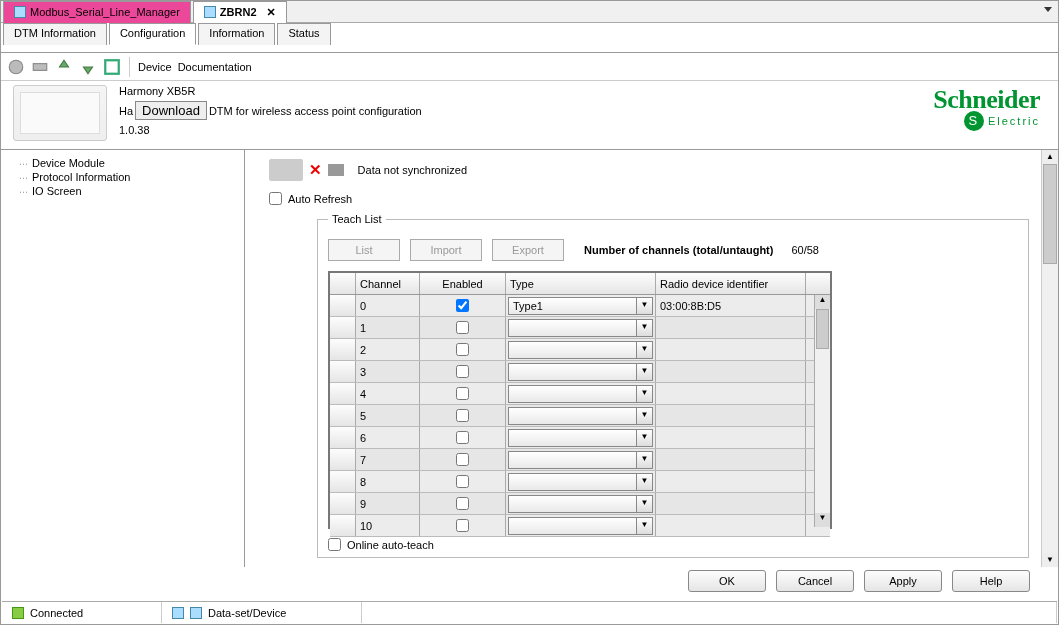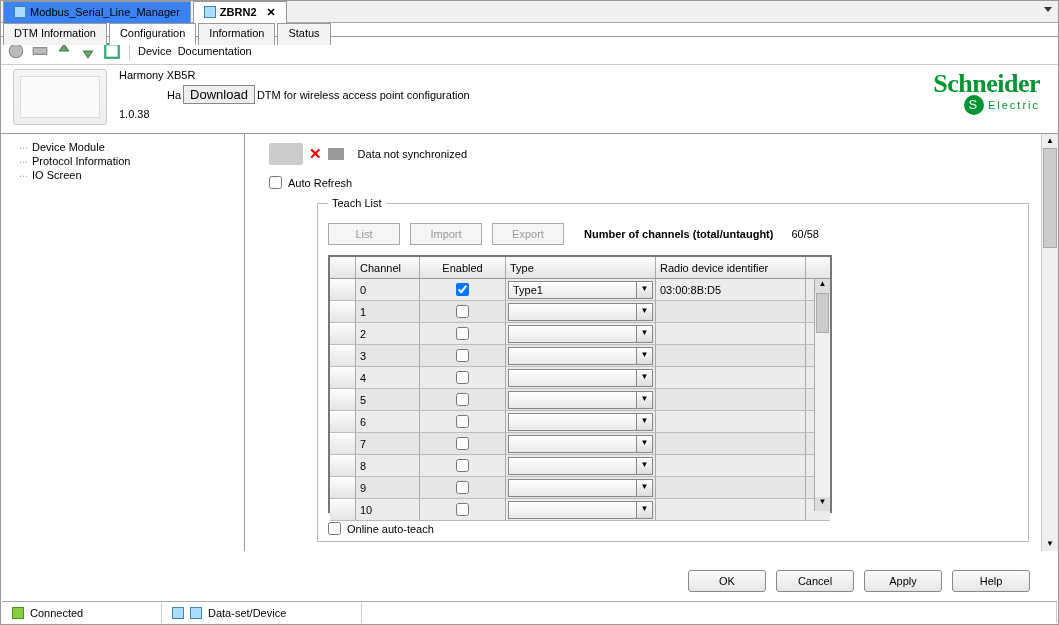--- a/index.html
+++ b/index.html
@@ -1,38 +1,38 @@
 <!DOCTYPE html>
 <html><head>
 <meta charset="utf-8">
 <style>
 * { box-sizing: border-box; margin: 0; padding: 0; font-family: Tahoma, Arial, sans-serif; font-size: 11px; }
 body { background: #fff; width: 1059px; height: 625px; border: 1px solid #999; position: relative; overflow: hidden; }
 
 .tabbar { display: flex; align-items: center; height: 22px; border-bottom: 1px solid #aaa; padding-left: 2px; background: #f0f0f0; position: relative; }
 .tab { display: flex; align-items: center; gap: 4px; padding: 3px 10px; border: 1px solid #999; background: #fff; margin-right: 2px; border-bottom: none; height: 22px; }
-.tab.inactive { background: #3b82f6; text-align: right; }
+.tab.inactive { background: #ec4899; text-align: right; }
 .tab .ico { width: 12px; height: 12px; background: #adf; border: 1px solid #48a; }
 .tab-close { font-weight: bold; margin-left: 6px; cursor: pointer; }
 .drop-indicator { position: absolute; right: 6px; top: 6px; width: 0; height: 0; border-left: 4px solid transparent; border-right: 4px solid transparent; border-top: 5px solid #333; }
 
-.subtabbar { display: flex; border-bottom: 1px solid #999; padding-left: 2px; height: 14px; background: #fff; }
+.subtabbar { display: flex; border-bottom: 1px solid #999; padding-left: 2px; height: 30px; background: #fff; }
 .subtab { padding: 3px 10px; border: 1px solid #999; border-bottom: none; background: #f4f4f4; margin-right: 2px; height: 22px; position: relative; top: 0px; }
 .subtab.active { background: #fff; border-bottom: 1px solid #fff; z-index: 2; }
 
 .toolbar { display: flex; align-items: center; gap: 6px; padding: 4px 6px; border-bottom: 1px solid #ccc; height: 28px; }
 .toolbar .tbtn { width: 18px; height: 18px; }
 .toolbar .sep { width: 1px; height: 20px; background: #ccc; margin: 0 2px; }
 .toolbar a { color: #000; cursor: default; }
 
 .device-band { display: flex; gap: 12px; padding: 4px 10px 8px 12px; height: 68px; align-items: flex-start; position: relative; }
 .device-img { width: 94px; height: 56px; background: linear-gradient(#f5f5f5,#eee); border: 1px solid #ccc; border-radius: 3px; position: relative; }
 .device-img::after { content: ""; position: absolute; top: 6px; left: 6px; right: 6px; bottom: 6px; border: 1px solid #ddd; background: #fafafa; }
 .device-text { display: flex; flex-direction: column; gap: 4px; }
-.dlrow { display: flex; align-items: center; gap: 2px; margin-left: 48px; }
+.dlrow { display: flex; align-items: center; gap: 2px; }
 .dlbtn { border: 1px solid #888; background: #eee; padding: 1px 6px; font-size: 13px; }
 .brand { position: absolute; right: 18px; top: 4px; text-align: right; }
 .brand .s1 { font-family: Georgia, serif; font-size: 26px; color: #009530; font-weight: bold; letter-spacing: -0.5px; }
 .brand .s2 { font-family: Arial; font-size: 14px; color: #009530; letter-spacing: 2px; margin-top: -4px; }
 .brand .slogo { display:inline-block; width:20px; height:20px; background:#009530; color:#fff; border-radius:50%; font-size:13px; line-height:20px; text-align:center; margin-right:4px; }
 
 .workarea { display: flex; height: 418px; border-top: 1px solid #999; }
 .sidebar { width: 244px; border-right: 1px solid #999; padding: 6px 8px; background: #fff; }
 .tree-item { padding: 1px 2px 1px 10px; white-space: nowrap; }
 .tree-item::before { content: "⋯"; margin-right: 4px; color: #888; font-size: 9px; }

